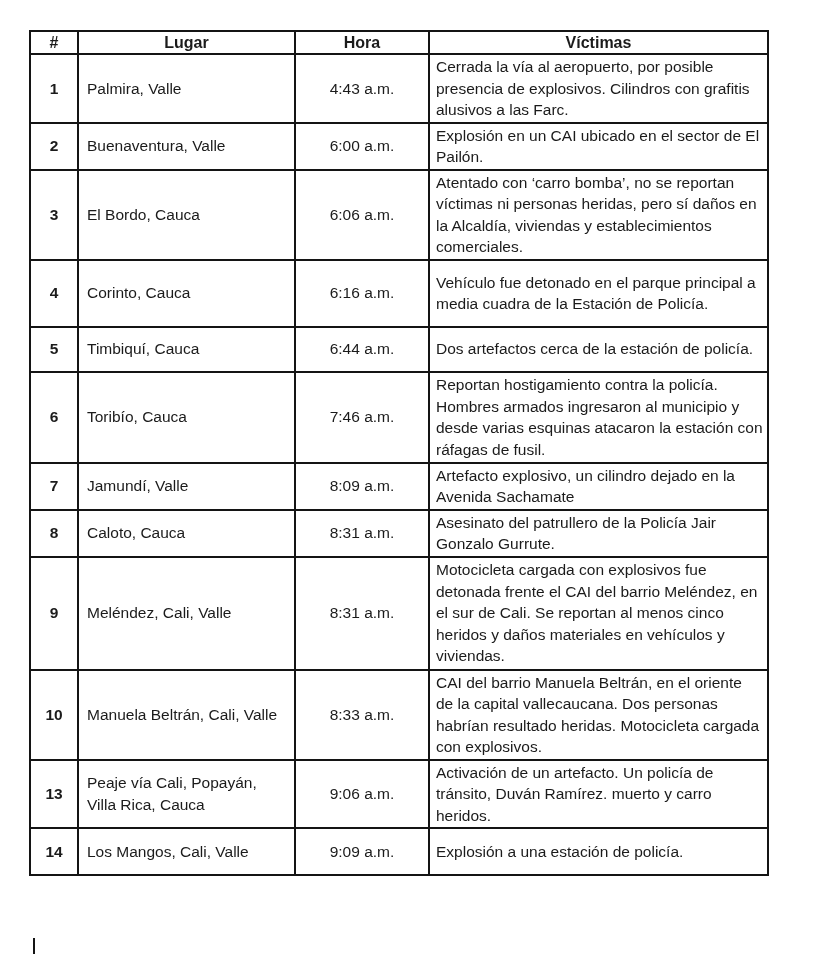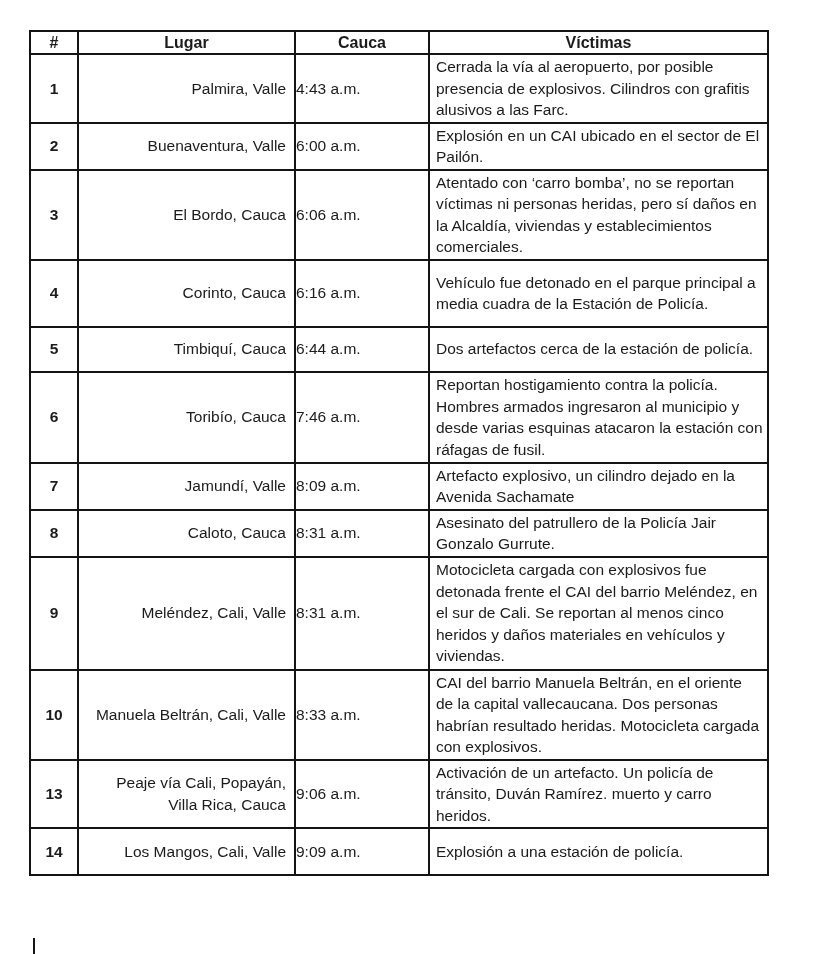--- a/index.html
+++ b/index.html
@@ -45,24 +45,25 @@
   td {
     font-size: 15.5px;
     line-height: 21.5px;
     padding: 0;
   }
   td.num {
     font-weight: bold;
     text-align: center;
   }
   td.lugar {
-    text-align: right;
+    text-align: left;
     padding: 0 8px;
   }
   td.hora {
+    text-align: center;
     white-space: nowrap;
   }
   td.victimas {
     text-align: left;
     padding: 1px 4px 1px 6px;
   }
 
   
   tbody tr:nth-child(1)  { height: 63px; }
   tbody tr:nth-child(2)  { height: 47px; }
@@ -95,21 +96,21 @@
   <colgroup>
     <col class="c-num">
     <col class="c-lugar">
     <col class="c-hora">
     <col class="c-victimas">
   </colgroup>
   <thead>
     <tr>
       <th>#</th>
       <th>Lugar</th>
-      <th>Cauca</th>
+      <th>Hora</th>
       <th>Víctimas</th>
     </tr>
   </thead>
   <tbody id="tbody">
       <tr>
     <td class="num">1</td>
     <td class="lugar">Palmira, Valle</td>
     <td class="hora">4:43 a.m.</td>
     <td class="victimas">Cerrada la vía al aeropuerto, por posible presencia de explosivos. Cilindros con grafitis alusivos a las Farc.</td>
   </tr>

